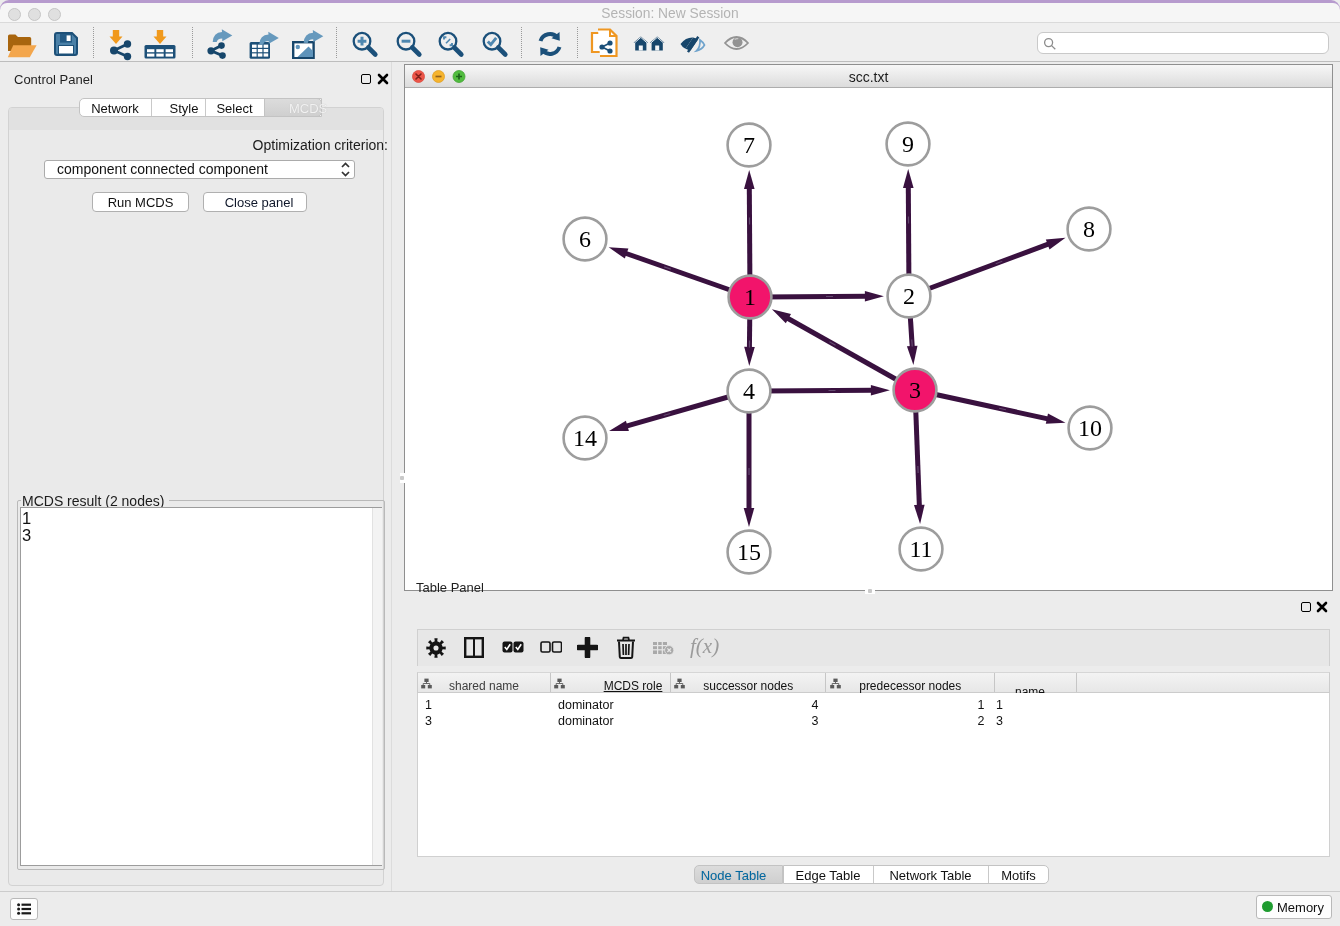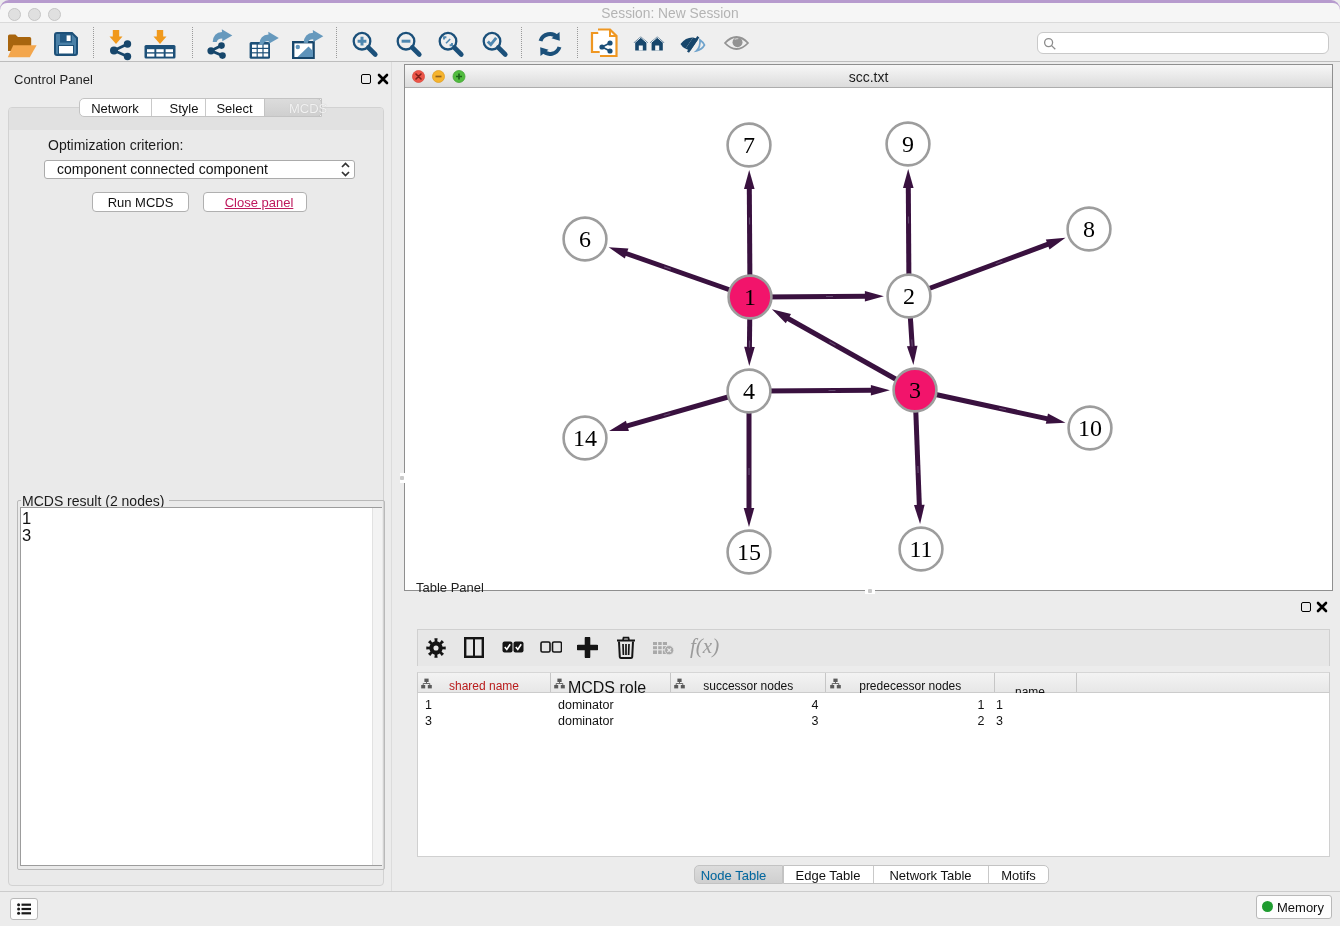--- a/index.html
+++ b/index.html
@@ -191,31 +191,31 @@
 
 <div class="abs" style="left:79px;top:98px;width:243px;height:19px;background:#fff;border:1px solid #c3c3c3;border-radius:5px 0 0 5px;box-sizing:border-box;"></div>
 <div class="abs" style="left:264px;top:98px;width:58px;height:19px;background:linear-gradient(#dcdcdc,#cfcfcf);border:1px solid #c3c3c3;border-radius:0 5px 5px 0;box-sizing:border-box;"></div>
 <div class="abs" style="left:151px;top:99px;width:1px;height:17px;background:#c9c9c9;"></div>
 <div class="abs" style="left:205px;top:99px;width:1px;height:17px;background:#c9c9c9;"></div>
 <div class="txt" style="left:79px;top:101px;width:72px;text-align:center;font-size:13px;color:#111;">Network</div>
 <div class="txt" style="left:151px;top:101px;width:54px;text-align:center;font-size:13px;color:#111;margin-left:6px;">Style</div>
 <div class="txt" style="left:205px;top:101px;width:59px;text-align:center;font-size:13px;color:#111;">Select</div>
 <div class="txt" style="left:257px;top:101px;width:38px;text-align:center;font-size:13px;color:#f2f2f2;text-shadow:0 0 1px #bbb;margin-left:32px;">MCDS</div>
 
-<div class="txt" style="left:8px;top:137px;width:380px;text-align:left;font-size:14px;color:#1b1b1b;padding-left:40px;">Optimization criterion:</div>
+<div class="txt" style="left:8px;top:137px;width:380px;text-align:right;font-size:14px;color:#1b1b1b;">Optimization criterion:</div>
 <div class="abs" style="left:44px;top:160px;width:311px;height:19px;background:#fff;border:1px solid #ababab;border-radius:3px;box-sizing:border-box;"></div>
 <div class="txt" style="left:57px;top:161px;font-size:14px;color:#111;">component connected component</div>
 <svg class="abs" style="left:340px;top:162px;" width="11" height="15" viewBox="0 0 11 15">
     <path d="M2 5 L5.5 1.4 L9 5" fill="none" stroke="#333" stroke-width="1.7"></path>
     <path d="M2 10 L5.5 13.6 L9 10" fill="none" stroke="#333" stroke-width="1.7"></path>
   </svg>
 <div class="abs" style="left:92px;top:192px;width:97px;height:20px;background:#fff;border:1px solid #b0b0b0;border-radius:4px;box-sizing:border-box;"></div>
 <div class="txt" style="left:92px;top:195px;width:97px;text-align:center;font-size:13px;color:#111;">Run MCDS</div>
 <div class="abs" style="left:203px;top:192px;width:104px;height:20px;background:#fff;border:1px solid #b0b0b0;border-radius:4px;box-sizing:border-box;"></div>
-<div class="txt" style="left:203px;top:195px;width:112px;text-align:center;font-size:13px;color:#be185d;text-decoration:underline;">Close panel</div>
+<div class="txt" style="left:203px;top:195px;width:112px;text-align:center;font-size:13px;color:#0f172a;">Close panel</div>
 
 <div class="abs" style="left:17px;top:500px;width:368px;height:370px;border:1px solid #b9b9b9;border-radius:2px;box-sizing:border-box;"></div>
 <div class="abs" style="left:21px;top:493px;width:148px;height:14px;background:#ebebeb;"></div>
 <div class="txt" style="left:22px;top:492.5px;font-size:14px;color:#1b1b1b;">MCDS result (2 nodes)</div>
 <div class="abs" style="left:20px;top:507px;width:362px;height:359px;background:#fff;border:1px solid #9c9c9c;box-sizing:border-box;"></div>
 <div class="abs" style="left:372px;top:508px;width:9px;height:357px;background:#f3f3f3;border-left:1px solid #e2e2e2;"></div>
 <div class="txt" style="left:22px;top:509px;font-size:16.5px;color:#111;">1</div>
 <div class="txt" style="left:22px;top:525.5px;font-size:16.5px;color:#111;">3</div>
 
 <div class="abs" style="left:390.5px;top:62px;width:1px;height:829px;background:#dcdcdc;"></div>
@@ -368,29 +368,29 @@
 </div>
 
 <div class="abs" style="left:417px;top:672px;width:913px;height:21px;background:linear-gradient(#f3f3f3,#e7e7e7);border:1px solid #cccccc;border-top:1px solid #d6d6d6;box-sizing:border-box;"></div>
 <div id="tbl-header">
 <svg class="abs" style="left:421px;top:678px;" width="11" height="11" viewBox="0 0 11 11">
       <rect x="3.4" y="0.6" width="4.2" height="3.4" fill="#5a5a5a"></rect>
       <rect x="0.2" y="7" width="4" height="3.4" fill="#5a5a5a"></rect>
       <rect x="6.8" y="7" width="4" height="3.4" fill="#5a5a5a"></rect>
       <path d="M5.5 4 L5.5 5.5 M2.2 7 L2.2 5.5 L8.8 5.5 L8.8 7" stroke="#5a5a5a" stroke-width="0.9" fill="none"></path>
     </svg>
-<div class="txt" style="left:417.5px;top:678.5px;width:133px;text-align:center;font-size:12px;color:#b91c1c;">shared name</div>
+<div class="txt" style="left:417.5px;top:678.5px;width:133px;text-align:center;font-size:12px;color:#404040;">shared name</div>
 <div class="abs" style="left:549.5px;top:673px;width:1px;height:19px;background:#c6c6c6;"></div>
 <svg class="abs" style="left:554px;top:678px;" width="11" height="11" viewBox="0 0 11 11">
       <rect x="3.4" y="0.6" width="4.2" height="3.4" fill="#5a5a5a"></rect>
       <rect x="0.2" y="7" width="4" height="3.4" fill="#5a5a5a"></rect>
       <rect x="6.8" y="7" width="4" height="3.4" fill="#5a5a5a"></rect>
       <path d="M5.5 4 L5.5 5.5 M2.2 7 L2.2 5.5 L8.8 5.5 L8.8 7" stroke="#5a5a5a" stroke-width="0.9" fill="none"></path>
     </svg>
-<div class="txt" style="left:547px;top:678.5px;width:120px;text-align:center;font-size:16px;color:#111;text-decoration:underline;">MCDS role</div>
+<div class="txt" style="left:573px;top:678.5px;width:120px;text-align:center;font-size:12px;color:#111;text-decoration:underline;">MCDS role</div>
 <div class="abs" style="left:669.5px;top:673px;width:1px;height:19px;background:#c6c6c6;"></div>
 <svg class="abs" style="left:674px;top:678px;" width="11" height="11" viewBox="0 0 11 11">
       <rect x="3.4" y="0.6" width="4.2" height="3.4" fill="#5a5a5a"></rect>
       <rect x="0.2" y="7" width="4" height="3.4" fill="#5a5a5a"></rect>
       <rect x="6.8" y="7" width="4" height="3.4" fill="#5a5a5a"></rect>
       <path d="M5.5 4 L5.5 5.5 M2.2 7 L2.2 5.5 L8.8 5.5 L8.8 7" stroke="#5a5a5a" stroke-width="0.9" fill="none"></path>
     </svg>
 <div class="txt" style="left:670.5px;top:678.5px;width:155.5px;text-align:center;font-size:12px;color:#111;">successor nodes</div>
 <div class="abs" style="left:825px;top:673px;width:1px;height:19px;background:#c6c6c6;"></div>
 <svg class="abs" style="left:829.5px;top:678px;" width="11" height="11" viewBox="0 0 11 11">

